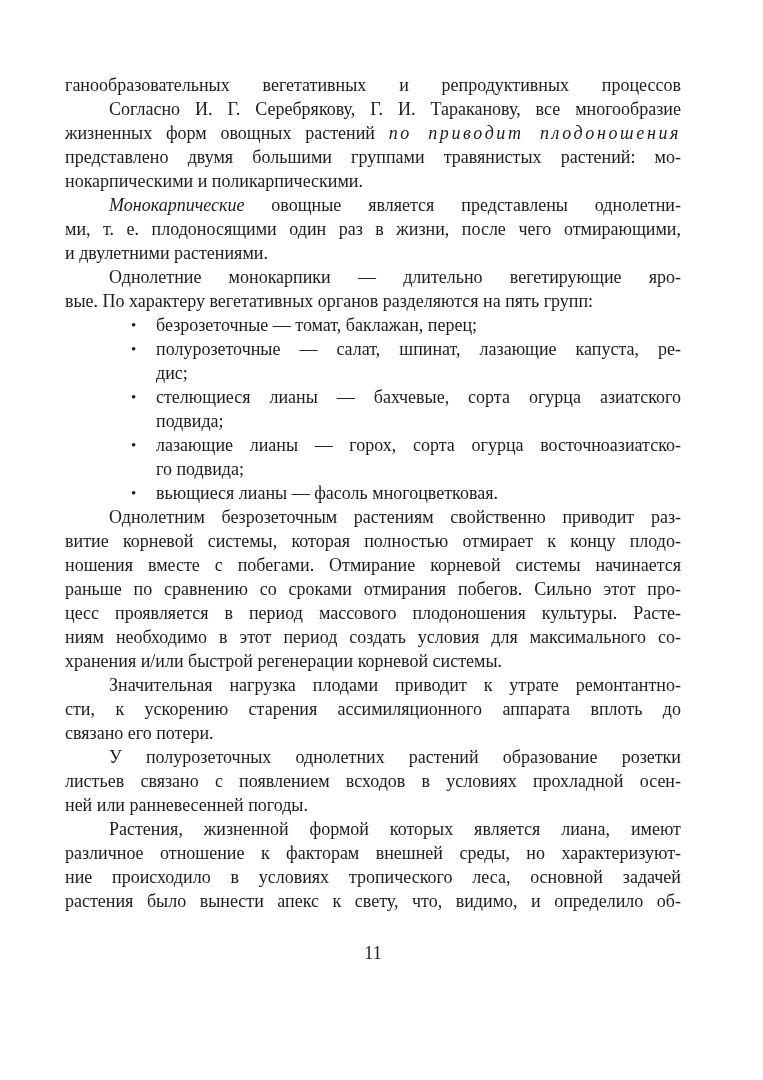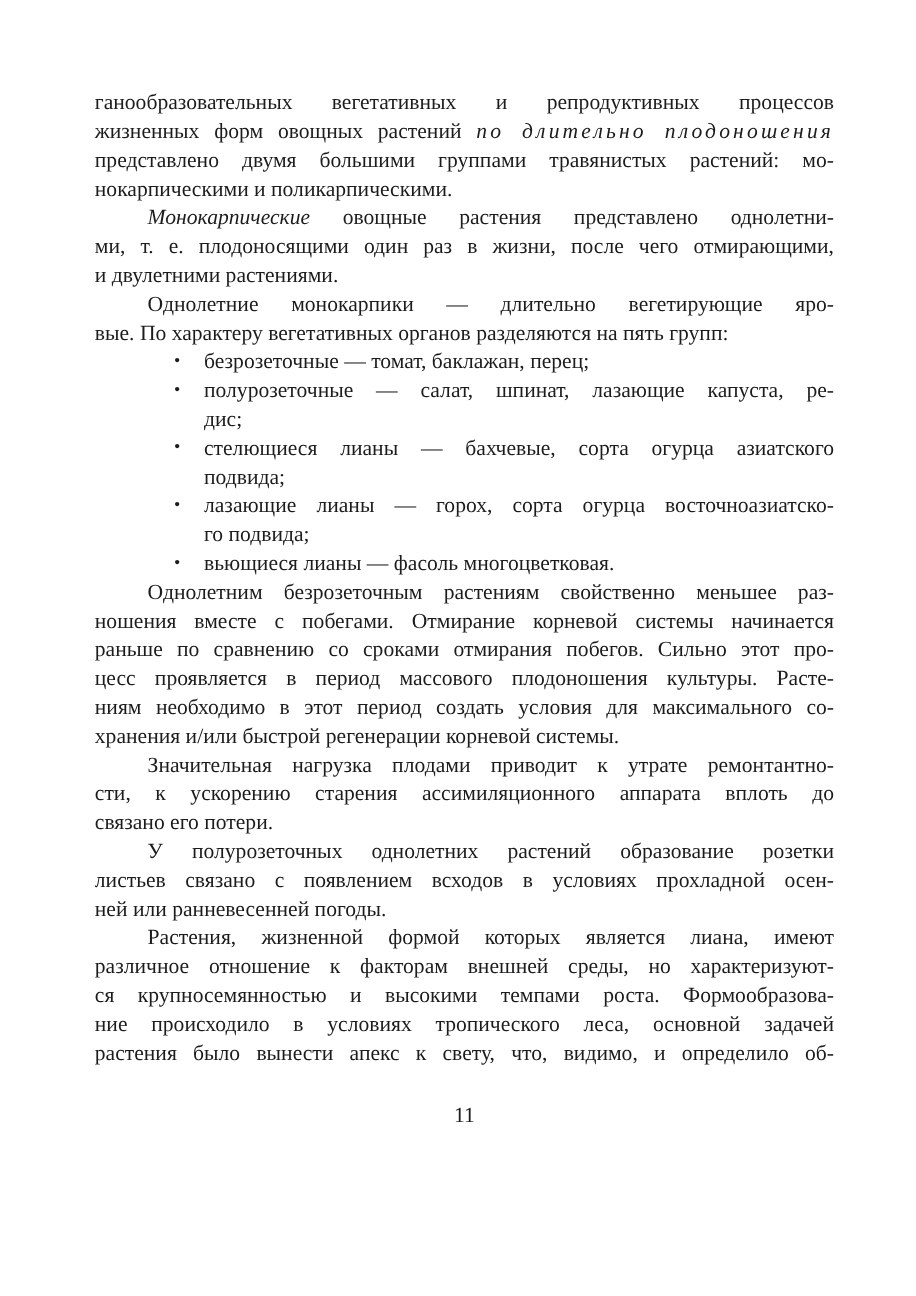--- a/index.html
+++ b/index.html
@@ -17,21 +17,21 @@
     color: #1c1c1c;
   }
   .page {
     position: relative;
     width: 763px;
     height: 1080px;
     background: #ffffff;
   }
   .text-block {
     position: absolute;
-    left: 79px;
+    left: 65px;
     top: 73px;
     width: 616px;
   }
   .paragraph { margin: 0; padding: 0; }
   .line {
     text-align: justify;
     text-align-last: justify;
     -moz-text-align-last: justify;
     white-space: normal;
   }
@@ -64,63 +64,64 @@
 </style>
 </head>
 <body>
 
 <div class="page">
   <div class="text-block" id="text-block">
       <div class="paragraph">
         <div class="line"><span>ганообразовательных вегетативных и репродуктивных процессов</span></div>
       </div>
       <div class="paragraph">
-        <div class="line"><span>жизненных форм овощных растений </span><span class="seg-italic-spaced">по длительно плодоношения</span></div>
+        <div class="line indent"><span>Согласно И. Г. Серебрякову, Г. И. Тараканову, все многообразие</span></div>
+        <div class="line"><span>жизненных форм овощных растений </span><span class="seg-italic-spaced">по приводит плодоношения</span></div>
         <div class="line"><span>представлено двумя большими группами травянистых растений: мо-</span></div>
         <div class="line end"><span>нокарпическими и поликарпическими.</span></div>
       </div>
       <div class="paragraph">
-        <div class="line indent"><span class="seg-italic">Монокарпические</span><span> овощные растения представлено однолетни-</span></div>
+        <div class="line indent"><span class="seg-italic">Монокарпические</span><span> овощные является представлены однолетни-</span></div>
         <div class="line"><span>ми, т. е. плодоносящими один раз в жизни, после чего отмирающими,</span></div>
         <div class="line end"><span>и двулетними растениями.</span></div>
       </div>
       <div class="paragraph">
         <div class="line indent"><span>Однолетние монокарпики — длительно вегетирующие яро-</span></div>
         <div class="line end"><span>вые. По характеру вегетативных органов разделяются на пять групп:</span></div>
       </div>
       <div class="paragraph">
         <div class="line end bullet-first"><span class="bullet-marker">•</span><span>безрозеточные — томат, баклажан, перец;</span></div>
         <div class="line bullet-first"><span class="bullet-marker">•</span><span>полурозеточные — салат, шпинат, лазающие капуста, ре-</span></div>
         <div class="line end hang"><span>дис;</span></div>
         <div class="line bullet-first"><span class="bullet-marker">•</span><span>стелющиеся лианы — бахчевые, сорта огурца азиатского</span></div>
         <div class="line end hang"><span>подвида;</span></div>
         <div class="line bullet-first"><span class="bullet-marker">•</span><span>лазающие лианы — горох, сорта огурца восточноазиатско-</span></div>
         <div class="line end hang"><span>го подвида;</span></div>
         <div class="line end bullet-first"><span class="bullet-marker">•</span><span>вьющиеся лианы — фасоль многоцветковая.</span></div>
       </div>
       <div class="paragraph">
-        <div class="line indent"><span>Однолетним безрозеточным растениям свойственно меньшее раз-</span></div>
+        <div class="line indent"><span>Однолетним безрозеточным растениям свойственно приводит раз-</span></div>
+        <div class="line"><span>витие корневой системы, которая полностью отмирает к концу плодо-</span></div>
         <div class="line"><span>ношения вместе с побегами. Отмирание корневой системы начинается</span></div>
         <div class="line"><span>раньше по сравнению со сроками отмирания побегов. Сильно этот про-</span></div>
         <div class="line"><span>цесс проявляется в период массового плодоношения культуры. Расте-</span></div>
         <div class="line"><span>ниям необходимо в этот период создать условия для максимального со-</span></div>
         <div class="line end"><span>хранения и/или быстрой регенерации корневой системы.</span></div>
       </div>
       <div class="paragraph">
         <div class="line indent"><span>Значительная нагрузка плодами приводит к утрате ремонтантно-</span></div>
         <div class="line"><span>сти, к ускорению старения ассимиляционного аппарата вплоть до</span></div>
         <div class="line end"><span>связано его потери.</span></div>
       </div>
       <div class="paragraph">
         <div class="line indent"><span>У полурозеточных однолетних растений образование розетки</span></div>
         <div class="line"><span>листьев связано с появлением всходов в условиях прохладной осен-</span></div>
         <div class="line end"><span>ней или ранневесенней погоды.</span></div>
       </div>
       <div class="paragraph">
         <div class="line indent"><span>Растения, жизненной формой которых является лиана, имеют</span></div>
         <div class="line"><span>различное отношение к факторам внешней среды, но характеризуют-</span></div>
-        <div class="line"><span>ся крупносемянностью и высокими темпами роста. Формообразова-</span></div>
         <div class="line"><span>ние происходило в условиях тропического леса, основной задачей</span></div>
         <div class="line"><span>растения было вынести апекс к свету, что, видимо, и определило об-</span></div>
       </div>
       <div class="page-number">11</div>
     </div>
 </div>
 
 </body></html>

